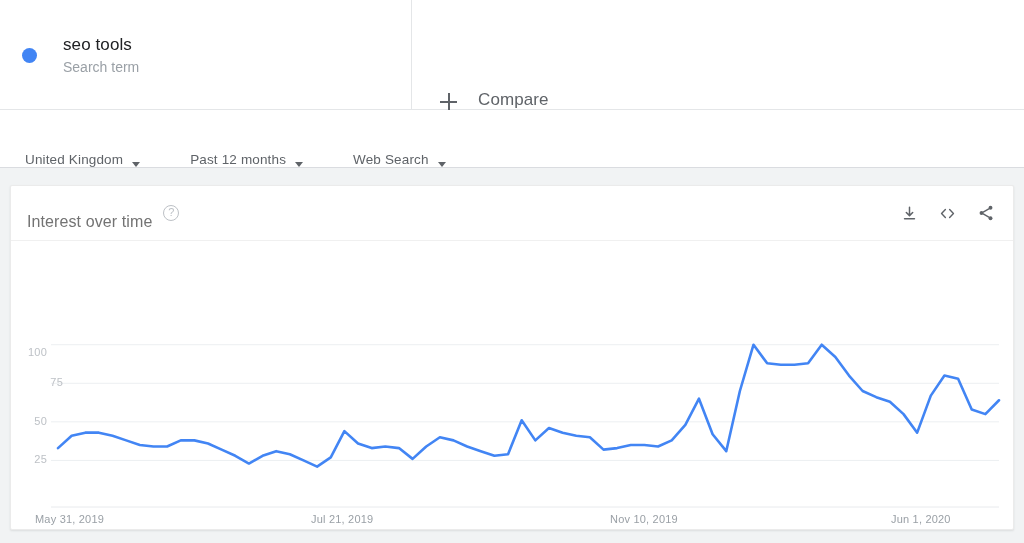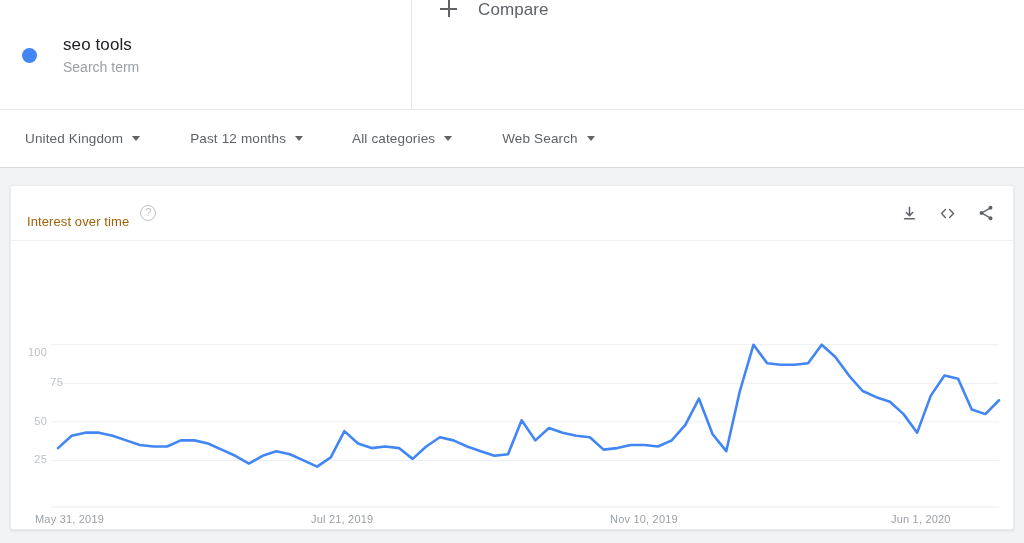--- a/index.html
+++ b/index.html
@@ -29,61 +29,61 @@
     background: #4285f4; flex: none; margin-right: 26px;
   }
   .term-texts { display: flex; flex-direction: column; justify-content: center; }
   .term-title {
     font-size: 17px; color: #202124; line-height: 22px; letter-spacing: .1px;
   }
   .term-sub {
     font-size: 14px; color: #9aa0a6; line-height: 20px; margin-top: 1px;
   }
   .compare-cell {
-    flex: 1; height: 110px; display: flex; align-items: flex-start;
+    flex: 1; height: 110px; display: flex; align-items: flex-end;
     padding-left: 28px; cursor: pointer;
   }
   .plus-icon {
     position: relative; width: 17px; height: 17px; margin-right: 21px; flex: none;
   }
   .plus-icon::before, .plus-icon::after {
     content: ""; position: absolute; background: #5f6368;
   }
   .plus-icon::before { left: 0; top: 8px; width: 17px; height: 1.6px; }
   .plus-icon::after { top: 0; left: 8px; height: 17px; width: 1.6px; }
   .compare-label { font-size: 17px; color: #5f6368; letter-spacing: .1px; }
 
   
   .filter-bar {
     position: absolute; left: 0; top: 110px; width: 1024px; height: 58px;
     background: #fff; border-bottom: 1px solid #dadce0;
     display: flex; align-items: center;
   }
   .filter {
-    display: flex; align-items: center; cursor: pointer; height: 100%;
+    display: flex; align-items: flex-end; cursor: pointer; height: 100%;
   }
   .filter-label { font-size: 13.5px; color: #5f6368; letter-spacing: .15px; }
   .caret {
     width: 0; height: 0; margin-left: 9px;
     border-left: 4.5px solid transparent;
     border-right: 4.5px solid transparent;
     border-top: 5px solid #5f6368;
   }
 
   
   .card {
     position: absolute; left: 10px; top: 185px; width: 1004px; height: 345px;
     background: #fff; border: 1px solid #ebebeb; border-radius: 2px;
     box-shadow: 0 1px 2px rgba(60,64,67,.12);
   }
   .card-head {
     height: 55px; display: flex; align-items: center;
     padding: 0 18px 0 16px; border-bottom: 1px solid #f0f0f0;
   }
-  .card-title { font-size: 13px; color: #a16207; letter-spacing: .1px; margin-top: 17px; }
+  .card-title { font-size: 16px; color: #737373; letter-spacing: .1px; margin-top: 17px; }
   .help-icon {
     width: 16px; height: 16px; border-radius: 50%;
     border: 1.3px solid #bdc1c6; color: #bdc1c6;
     font-size: 11px; line-height: 13.5px; text-align: center;
     margin-left: 11px; cursor: pointer; flex: none;
   }
   .card-actions { margin-left: auto; display: flex; align-items: center; gap: 20px; }
   .act { cursor: pointer; display: flex; align-items: center; justify-content: center; }
 
   
@@ -117,24 +117,20 @@
     </div>
   </div>
 
   <div class="filter-bar">
     <div class="filter" style="margin-left:25px">
       <span class="filter-label">United Kingdom</span>
       <span class="caret"></span>
     </div>
     <div class="filter" style="margin-left:50px">
       <span class="filter-label">Past 12 months</span>
-      <span class="caret"></span>
-    </div>
-    <div class="filter" style="margin-left:49px">
-      <span class="filter-label">All categories</span>
       <span class="caret"></span>
     </div>
     <div class="filter" style="margin-left:50px">
       <span class="filter-label">Web Search</span>
       <span class="caret"></span>
     </div>
   </div>
 
   <div class="card">
 

